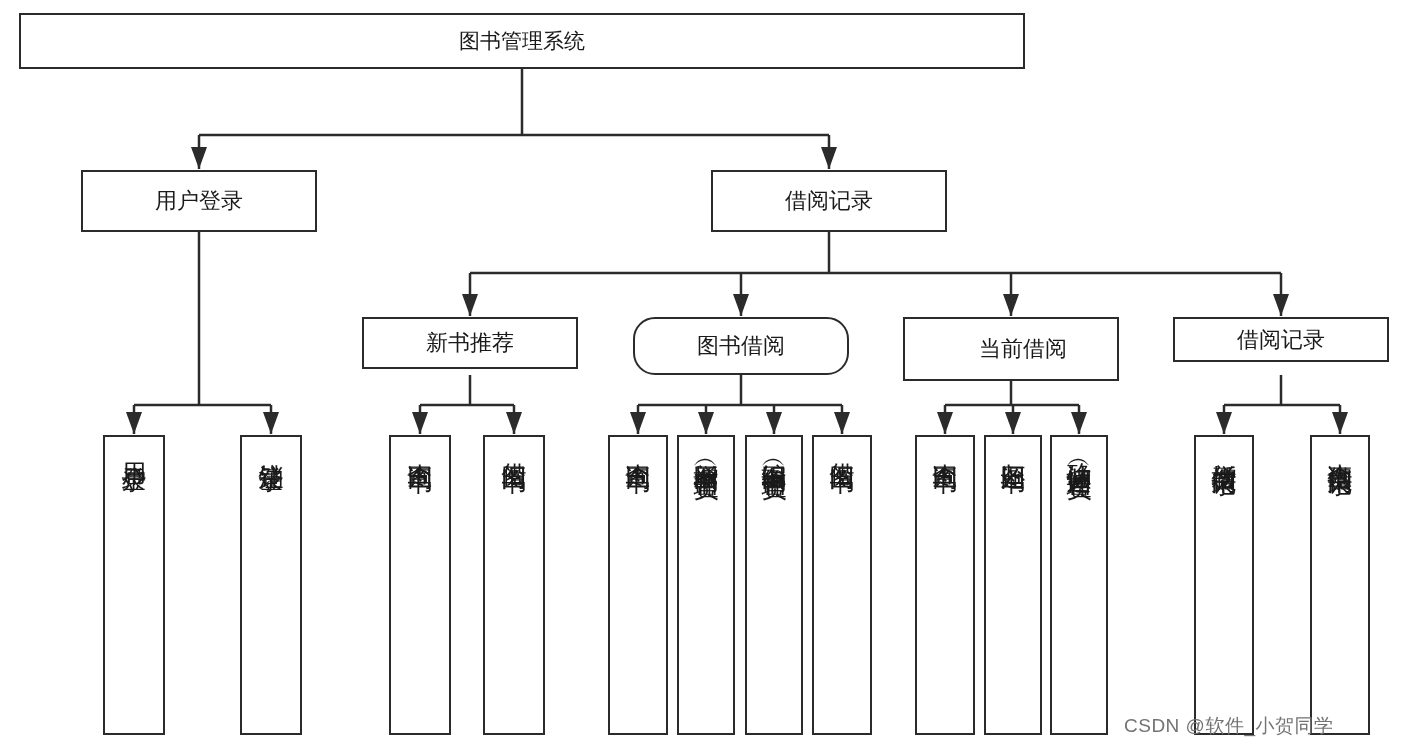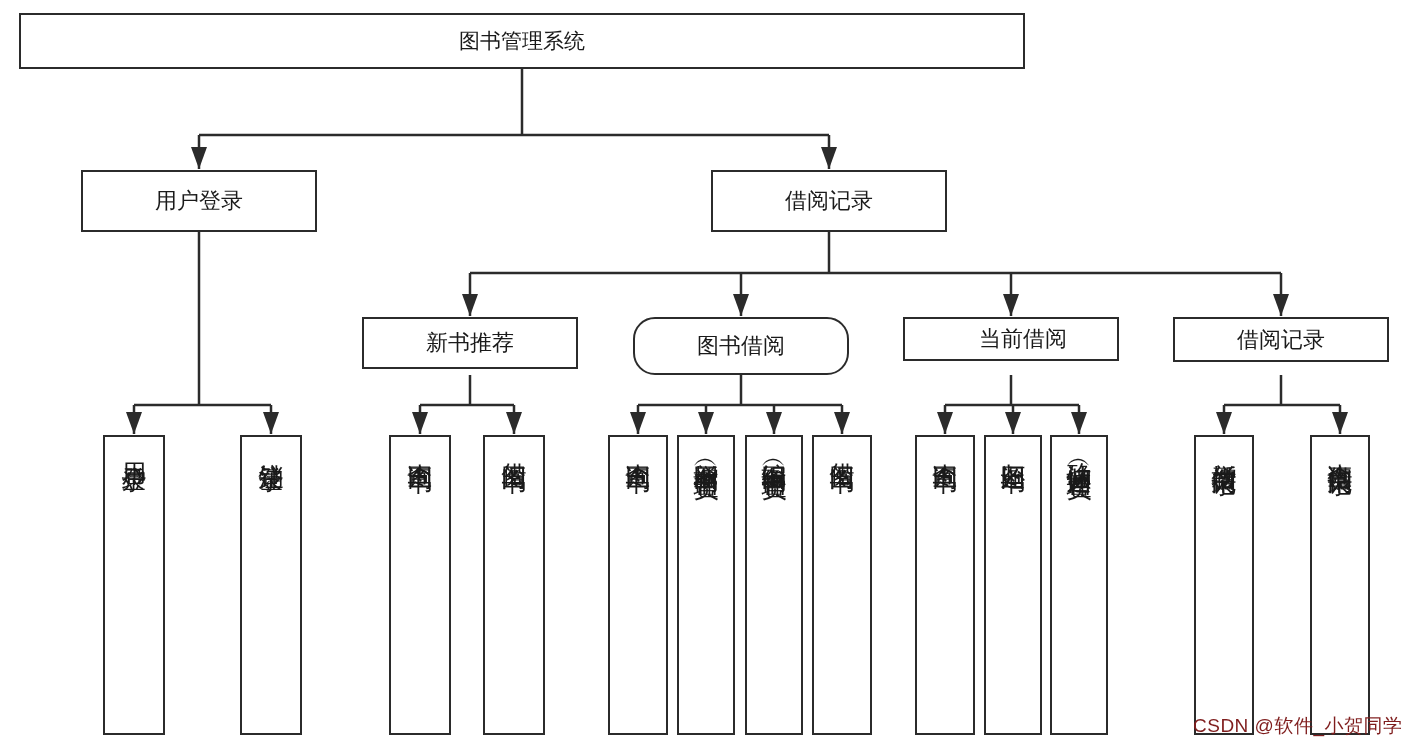--- a/index.html
+++ b/index.html
@@ -142,21 +142,21 @@
       </div>
       <div class="node level-1" style="left: 711px; top: 170px; width: 236px; height: 62px;">
         <span class="node-label">借阅记录</span>
       </div>
       <div class="node level-2" style="left: 362px; top: 317px; width: 216px; height: 52px;">
         <span class="node-label">新书推荐</span>
       </div>
       <div class="node level-2" style="left: 633px; top: 317px; width: 216px; height: 58px; border-radius: 22px;">
         <span class="node-label">图书借阅</span>
       </div>
-      <div class="node level-2" style="left: 903px; top: 317px; width: 216px; height: 44px; padding-left: 24px;">
+      <div class="node level-2" style="left: 903px; top: 317px; width: 216px; height: 64px; padding-left: 24px;">
         <span class="node-label">当前借阅</span>
       </div>
       <div class="node level-2" style="left: 1173px; top: 317px; width: 216px; height: 45px;">
         <span class="node-label">借阅记录</span>
       </div>
       <div class="node level-leaf" style="left: 103px; top: 435px; width: 62px; height: 300px;">
         <span class="node-label">用户登录</span>
       </div>
       <div class="node level-leaf" style="left: 240px; top: 435px; width: 62px; height: 300px;">
         <span class="node-label">注销登录</span>
@@ -188,14 +188,14 @@
       <div class="node level-leaf" style="left: 1050px; top: 435px; width: 58px; height: 300px;">
         <span class="node-label">确认归还（管理员）</span>
       </div>
       <div class="node level-leaf" style="left: 1194px; top: 435px; width: 60px; height: 300px;">
         <span class="node-label">新增借阅记录</span>
       </div>
       <div class="node level-leaf" style="left: 1310px; top: 435px; width: 60px; height: 300px;">
         <span class="node-label">查询借阅记录</span>
       </div>
     </div>
-  <div class="watermark" style="left: 1193px; top: 713px; color: #7f1d1d;">CSDN @软件_小贺同学</div>
+  <div class="watermark" style="left: 1124px; top: 713px; color: #737373;">CSDN @软件_小贺同学</div>
 </div>
 
 </body></html>

